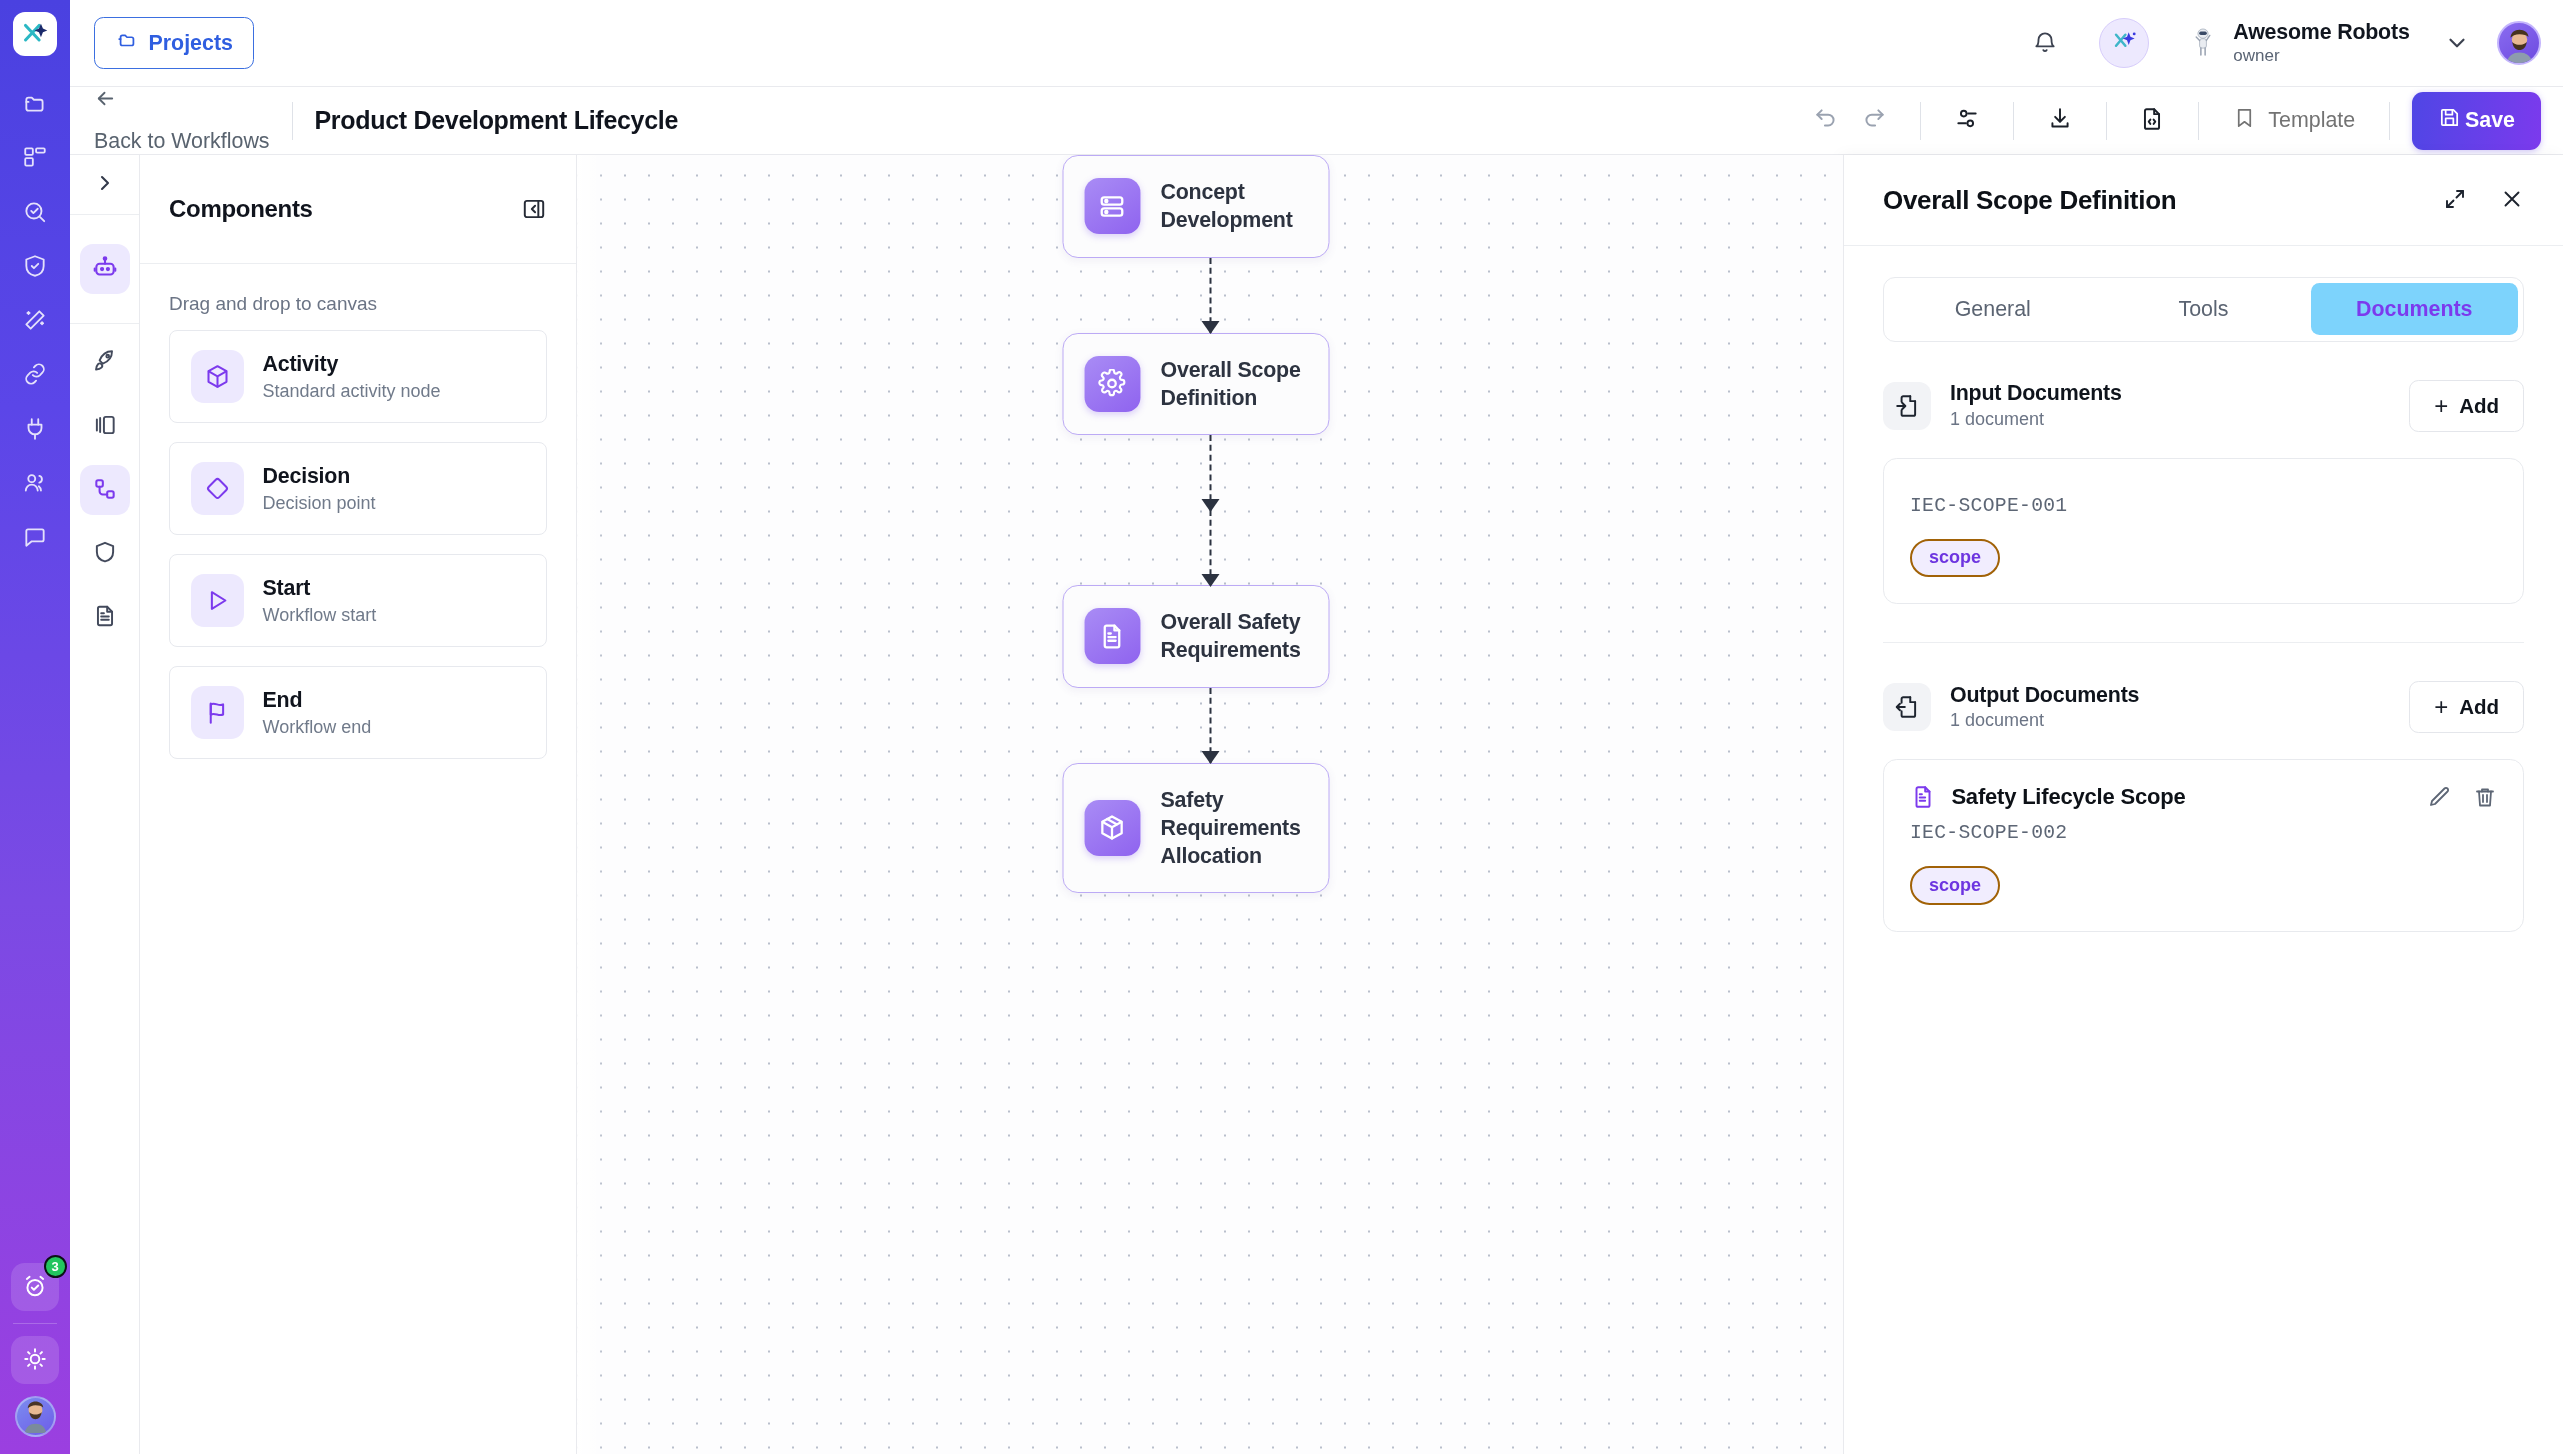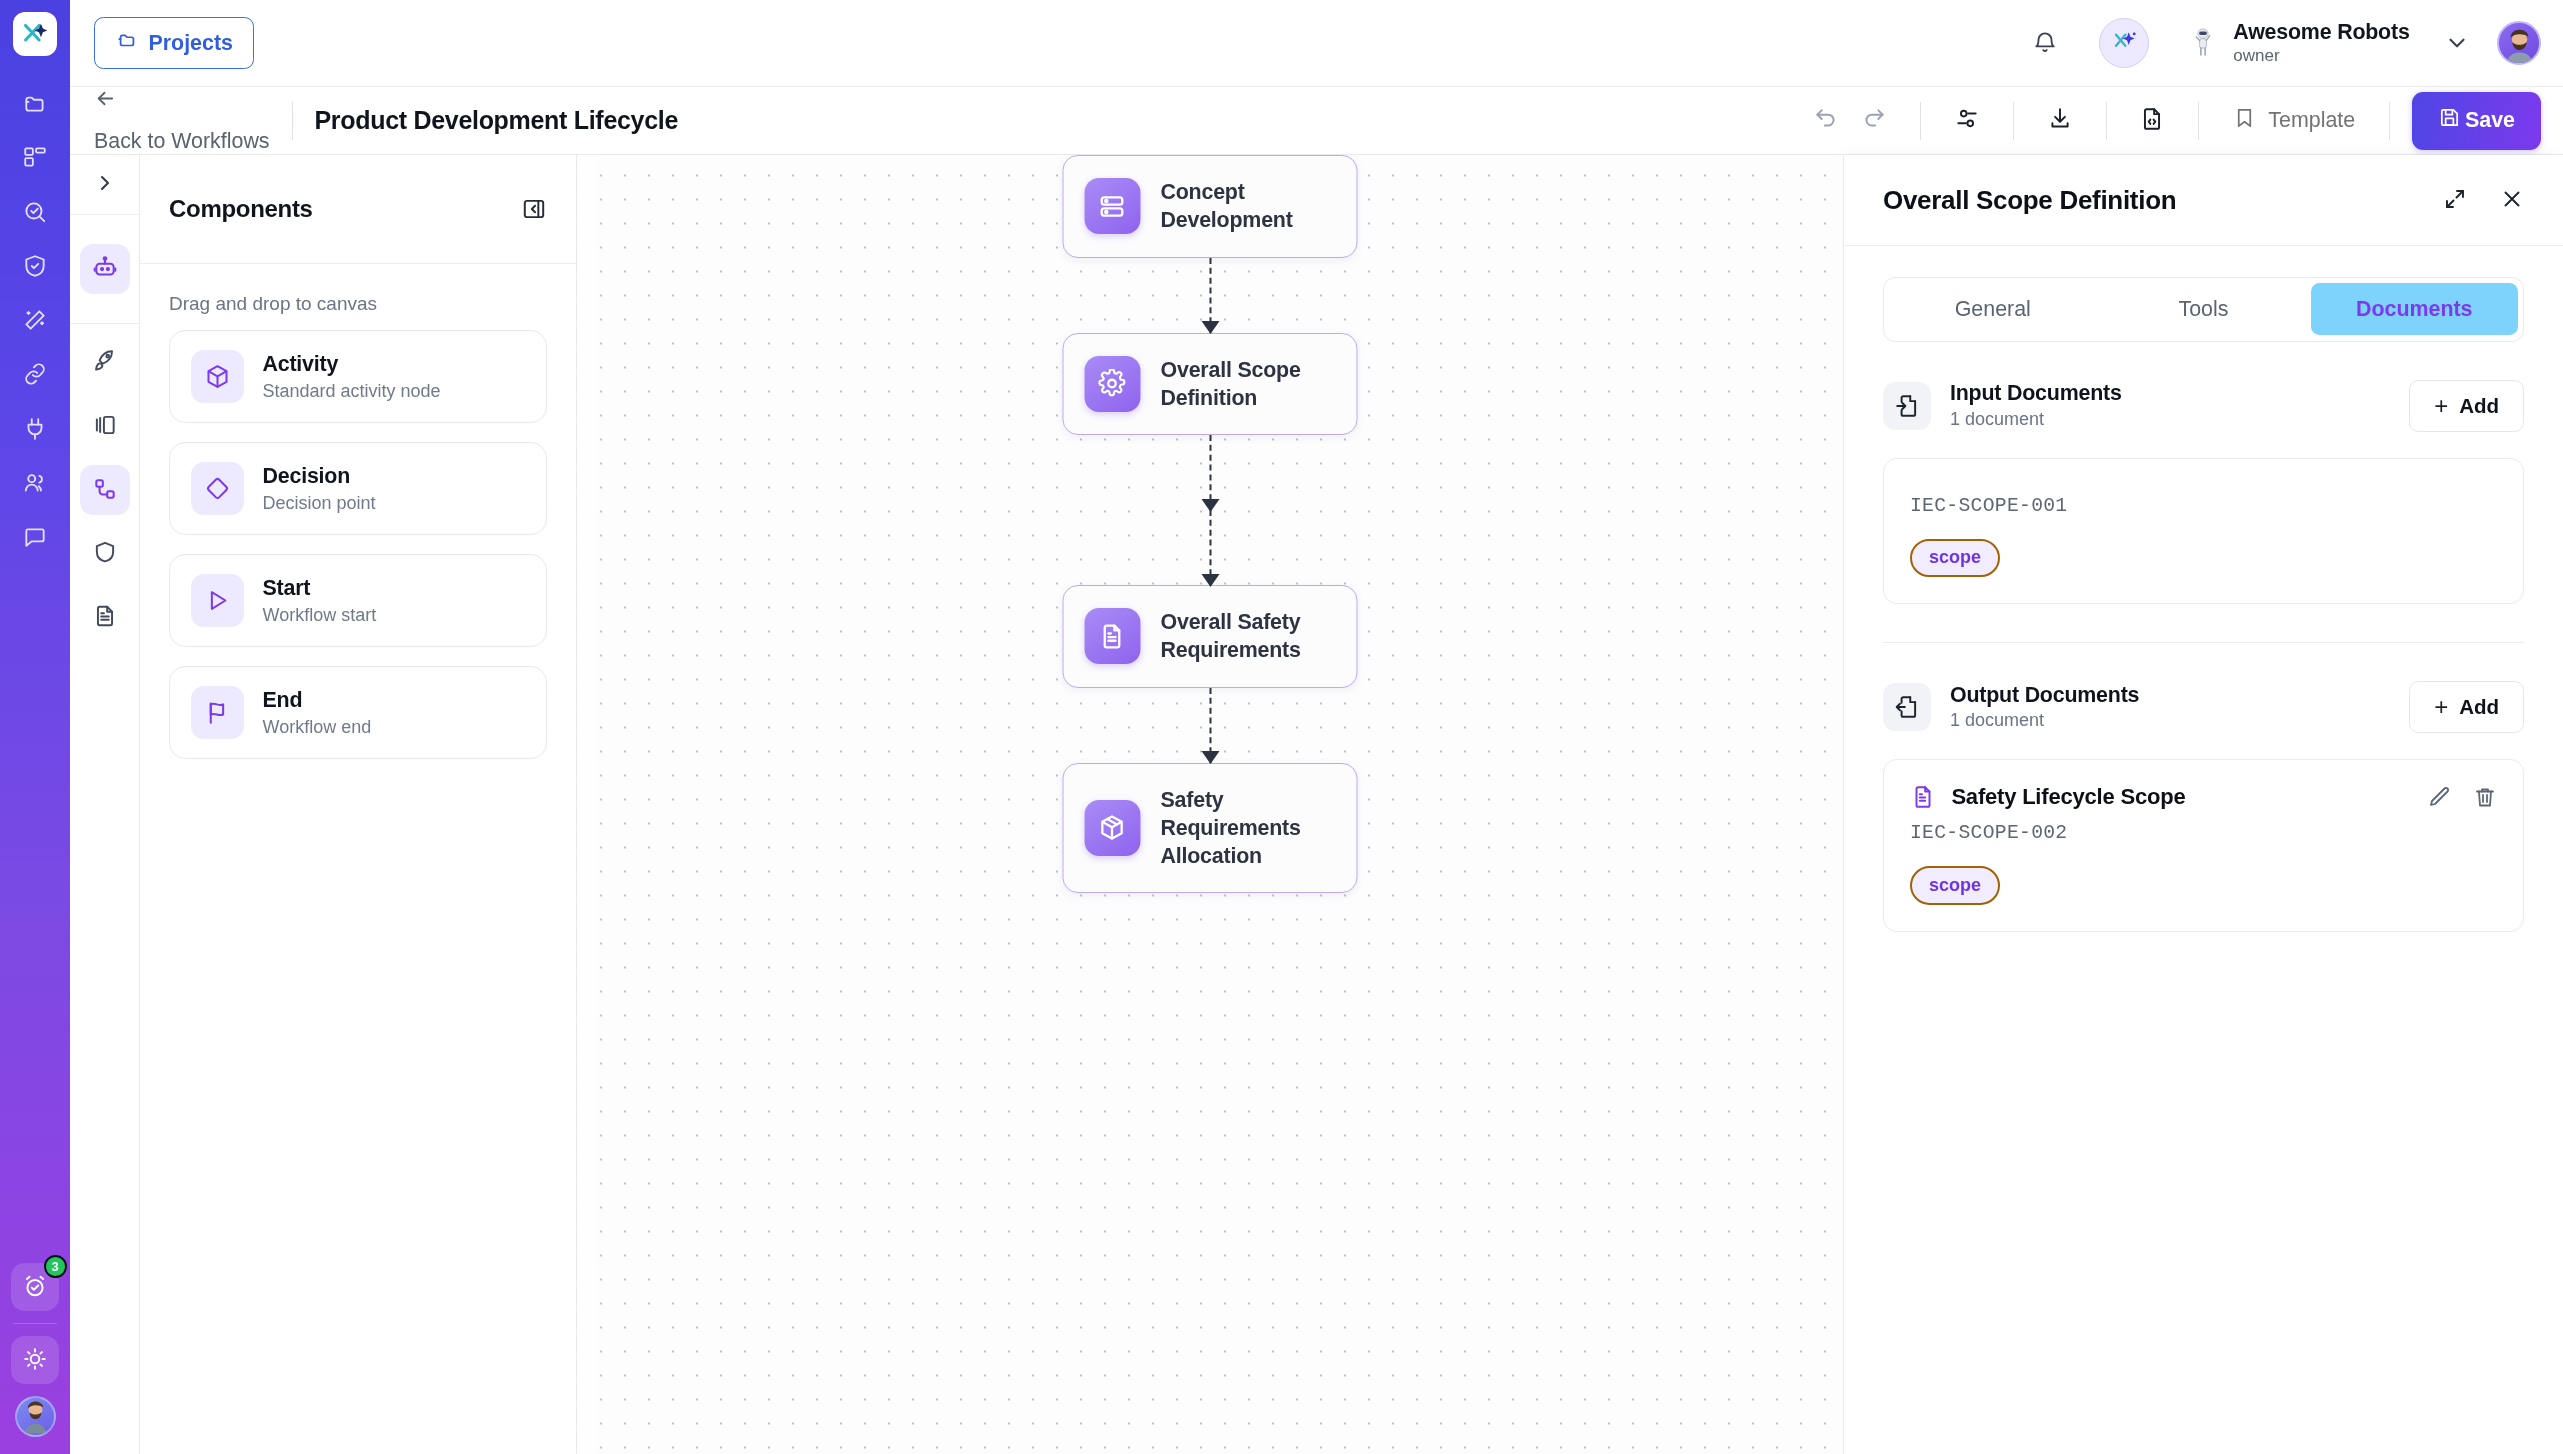--- a/index.html
+++ b/index.html
@@ -138,21 +138,21 @@
   .comp-panel { width: 437px; flex: 0 0 437px; background: #fff; border-right: 0.9px solid #e9eaee; display: flex; flex-direction: column; }
   .comp-head {
     height: 109px; display: flex; align-items: center; justify-content: space-between;
     padding: 0 29px 0 29px; border-bottom: 0.9px solid #eceef1;
   }
   .comp-title { font-size: 24px; font-weight: 700; color: #10141d; letter-spacing: -0.3px; }
   .comp-collapse svg { width: 26px; height: 26px; color: #262b36; display: block; }
   .comp-hint { font-size: 19px; color: #6b7485; padding: 29px 29px 15.4px 29px; }
   .comp-list { padding: 0 29px; display: flex; flex-direction: column; gap: 19px; }
   .comp-card {
-    border: 1.4px solid #e7e9ee; border-radius: 16px; padding: 19px 20.5px;
+    border: 1.4px solid #e7e9ee; border-radius: 8px; padding: 19px 20.5px;
     display: flex; align-items: center; gap: 19px; background: #fff;
   }
   .comp-ico {
     width: 53px; height: 53px; flex: 0 0 53px; border-radius: 13px; background: #ede9fe;
     display: flex; align-items: center; justify-content: center; color: #7c3aed;
   }
   .comp-ico svg { width: 27px; height: 27px; }
   .comp-txt { display: flex; flex-direction: column; gap: 4.3px; }
   .comp-name { font-size: 21.4px; font-weight: 700; color: #10141d; letter-spacing: -0.2px; }
   .comp-desc { font-size: 18px; color: #707a8a; }
@@ -164,21 +164,21 @@
     background-size: 24px 24px; background-position: 12px 8.5px;
     overflow: hidden;
   }
   .canvas::before {
     content:''; position:absolute; left:0; top:0; bottom:0; width:26px;
     background: linear-gradient(90deg, rgba(255,255,255,0.95), rgba(255,255,255,0));
     pointer-events:none;
   }
   .flow { position: absolute; left: 50%; transform: translateX(-50%); top: 0; width: 295px; }
   .node {
-    width: 295px; background: #fcfcfd; border: 1.9px solid #bcaaf5; border-radius: 15.4px;
+    width: 267px; background: #fcfcfd; border: 1.9px solid #bcaaf5; border-radius: 15.4px;
     box-shadow: 0 2.6px 8.5px rgba(80,70,140,0.07);
     display: flex; align-items: center; gap: 20.5px; padding: 22px 20.5px;
   }
   .node-ico {
     width: 56px; height: 56px; flex: 0 0 56px; border-radius: 14.5px;
     background: linear-gradient(145deg,#a98cf5 0%, #8f63ef 100%);
     display: flex; align-items: center; justify-content: center; color: #fff;
     box-shadow: 0 2.6px 6.8px rgba(130,90,235,0.25);
   }
   .node-ico svg { width: 29px; height: 29px; }

